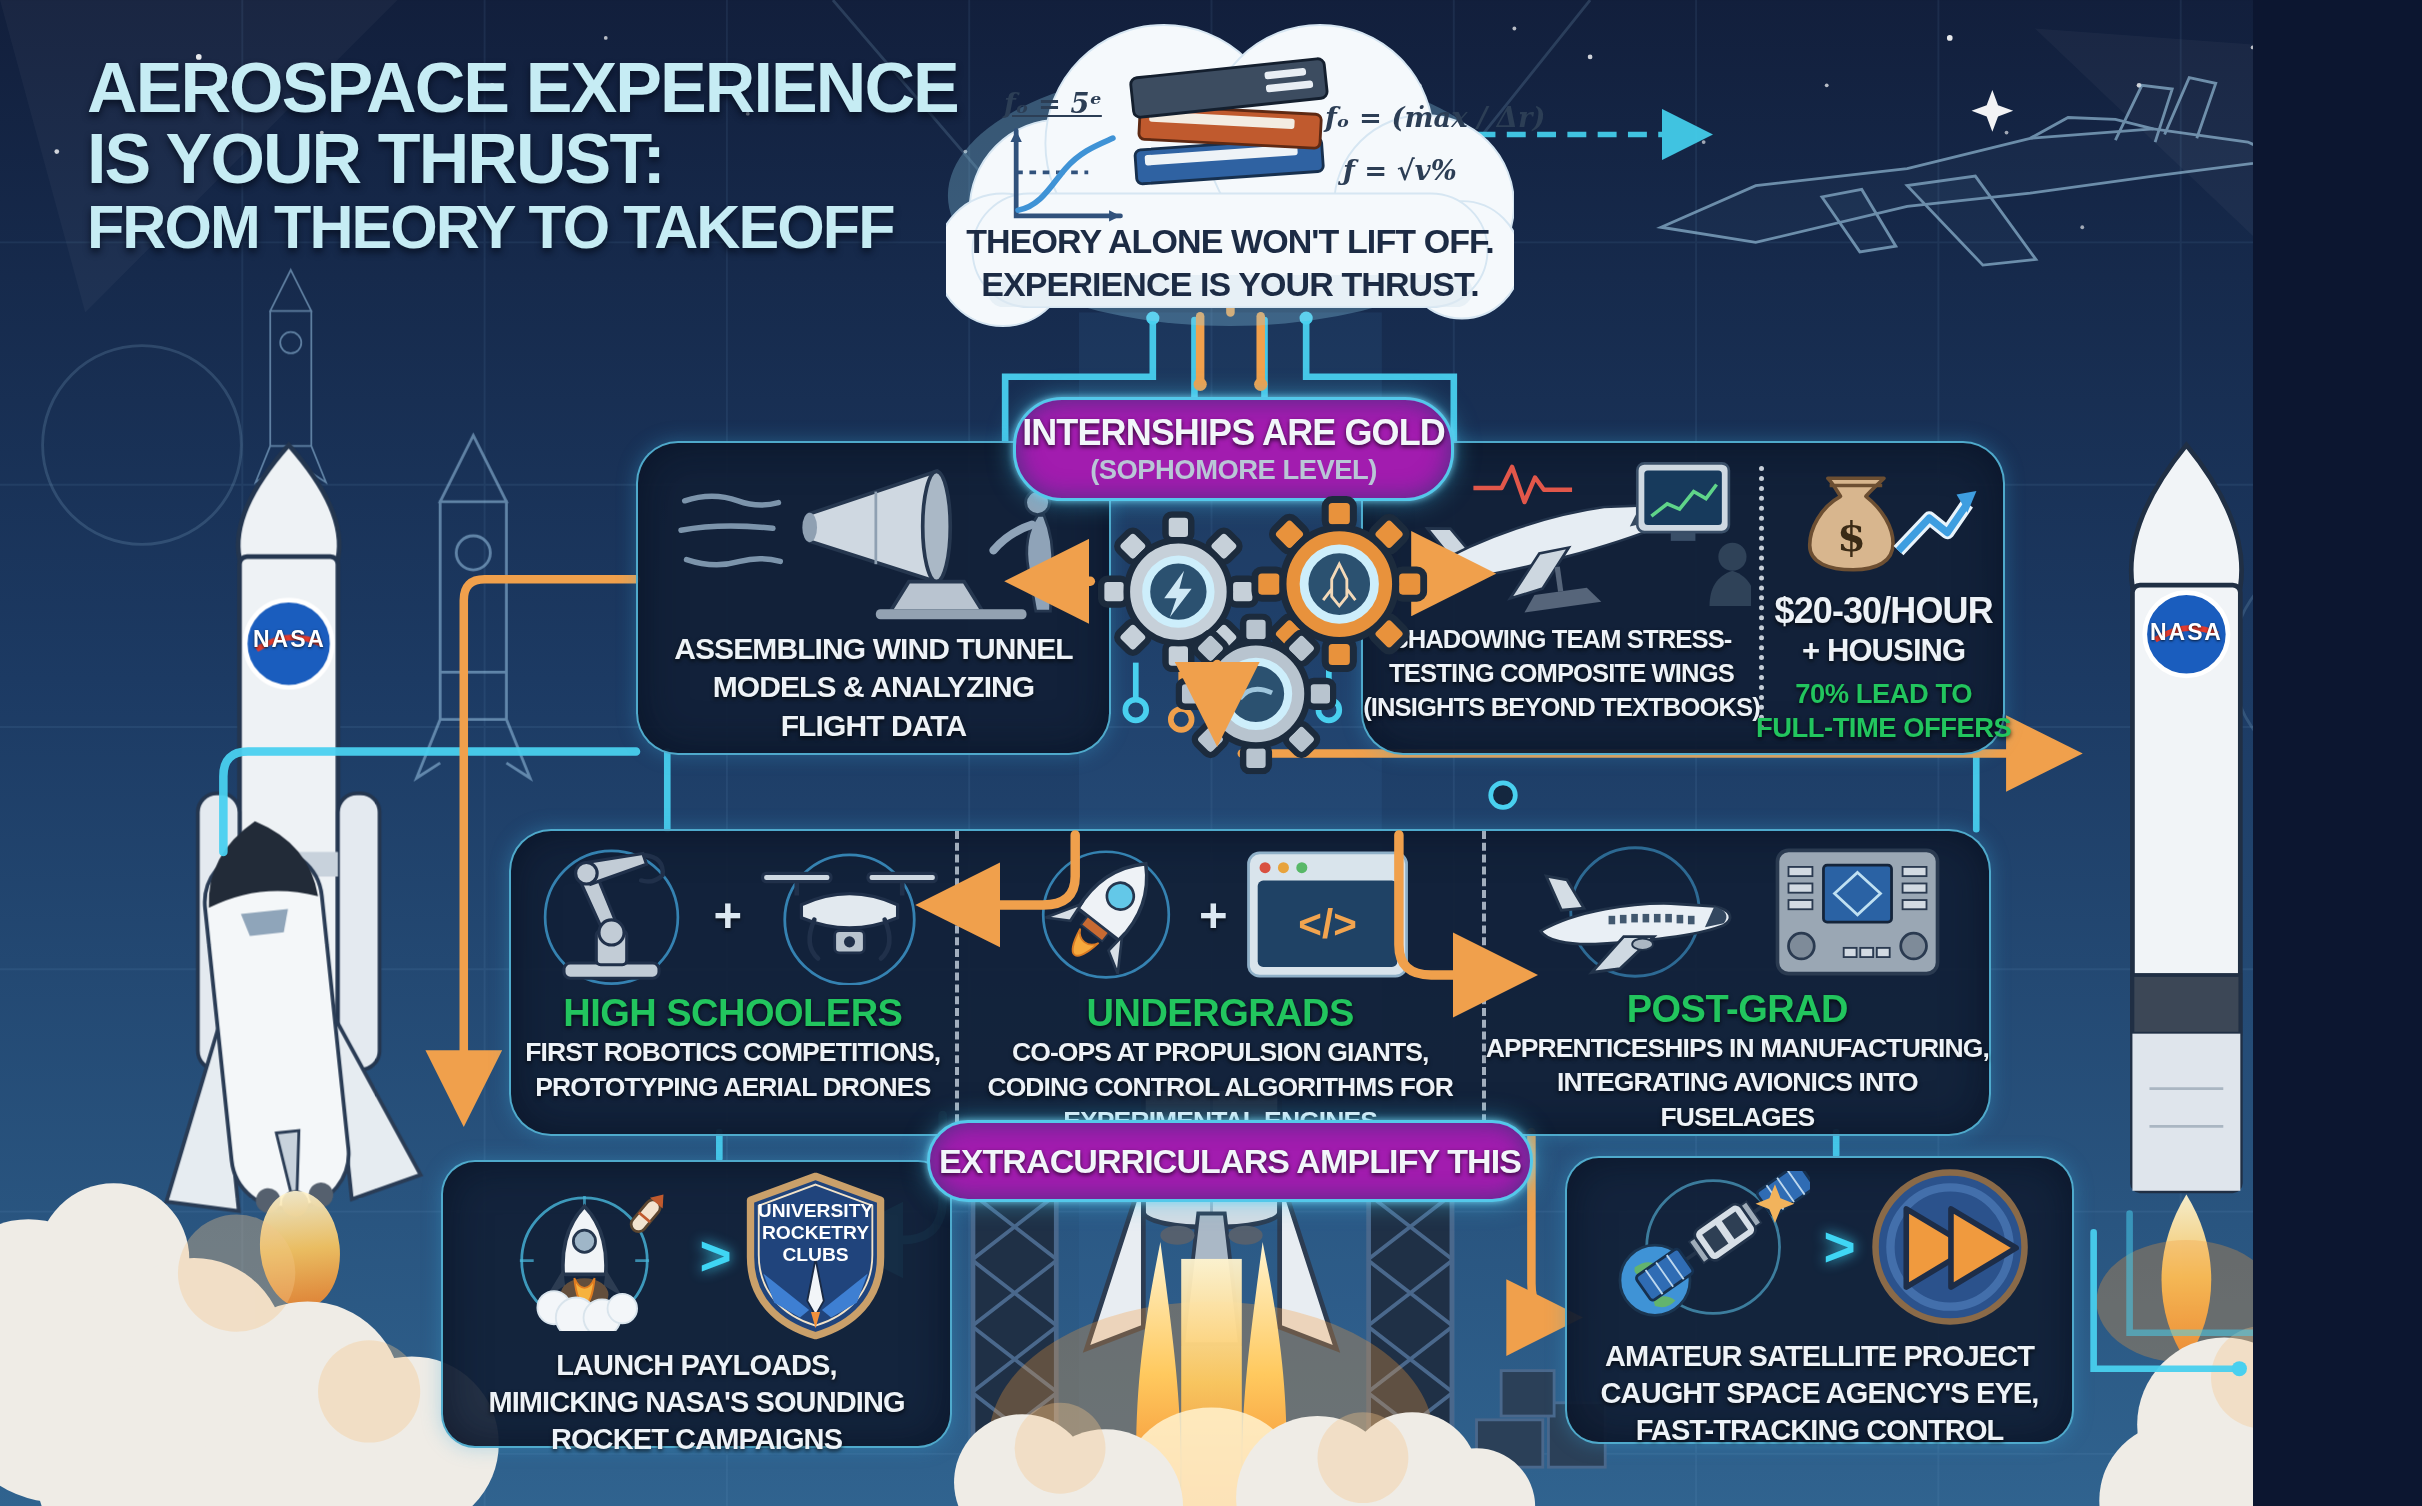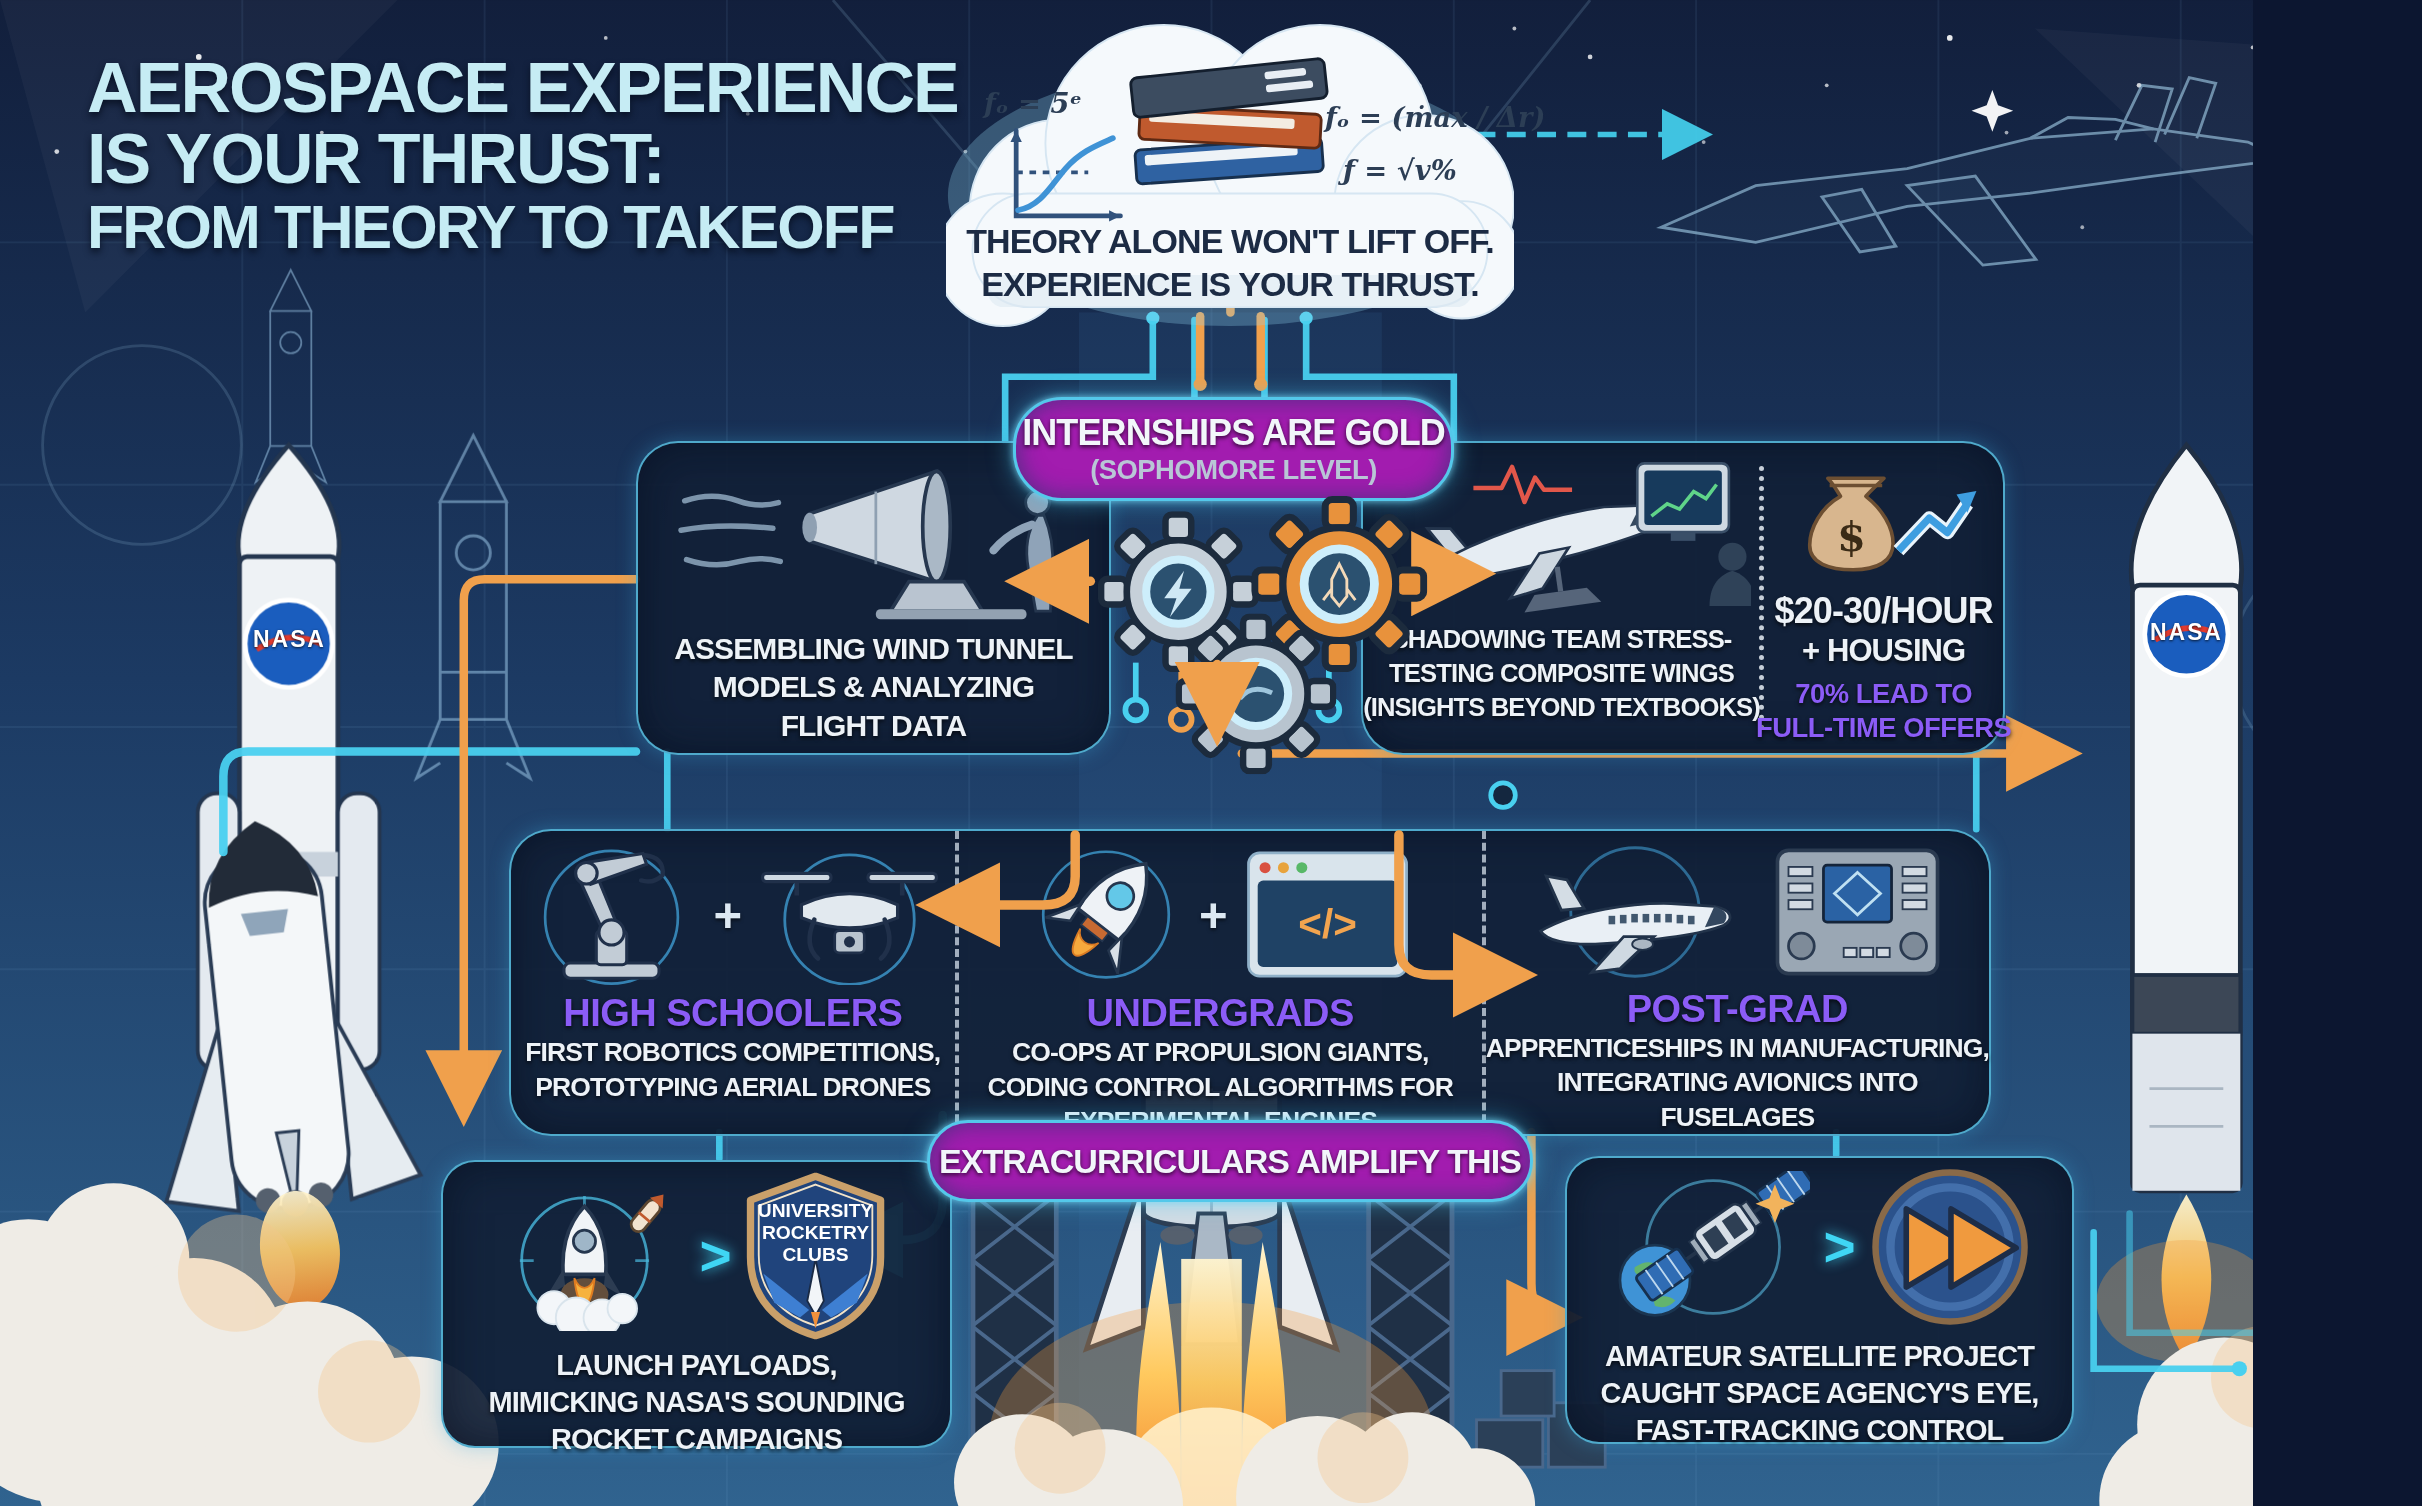--- a/index.html
+++ b/index.html
@@ -23,21 +23,21 @@
           box-shadow:0 0 24.6px rgba(70,200,240,.55),0 0 7.6px rgba(140,225,250,.8),inset 0 0 23px rgba(20,60,100,.6);
           display:flex;flex-direction:column;align-items:center;justify-content:center;text-align:center;}
   .banner .b-main{font-size:36px;letter-spacing:-0.9px;color:#f2f6fa;text-shadow:0 1.9px 4.7px rgba(0,0,0,.7);white-space:nowrap;}
   .banner .b-sub{font-size:27.4px;color:#b9c6d6;letter-spacing:-0.5px;white-space:nowrap;}
   
   .panel{background:rgba(17,31,54,.92);border:2.8px solid rgba(95,205,240,.8);border-radius:42px;z-index:3;
          box-shadow:0 0 19px rgba(60,170,220,.35),inset 0 0 44px rgba(6,14,30,.65);}
   .cap{ text-align:center;text-shadow:0 1.9px 4.7px rgba(0,0,0,.75);}
   .cap div{white-space:nowrap;}
   .white-cap{color:#edf2f7;}
-  .cyan-h{color:#8b5cf6;text-shadow:0 1.9px 4.7px rgba(0,0,0,.75);}
+  .cyan-h{color:#22c55e;text-shadow:0 1.9px 4.7px rgba(0,0,0,.75);}
   .flexcol{display:flex;flex-direction:column;align-items:center;}
   .iconrow{display:flex;align-items:center;justify-content:center;gap:15px;}
   .plus{font-size:49px;color:#dce8f2;text-shadow:0 1.9px 3.8px rgba(0,0,0,.6);}
   .chev{font-size:55px;color:#3fd6f4;text-shadow:0 0 13.2px rgba(63,214,244,.9);}
   
   .ir-divider{position:absolute;left:396px;top:23px;bottom:23px;border-left:5.7px dotted rgba(232,239,246,.85);}
   
   .opp{display:flex;flex-direction:row;align-items:stretch;}
   .opp .col{flex:1 1 auto;display:flex;flex-direction:column;align-items:center;padding-top:9.5px;}
   .opp .c1{width:30.2%;}
@@ -306,21 +306,21 @@
       <g transform="rotate(3 107 100)">
         <rect x="12" y="80" width="192" height="36" rx="6" fill="#c05a2e" stroke="#5e2913" stroke-width="3"></rect>
         <rect x="22" y="86" width="154" height="11" rx="3" fill="#f3ece2"></rect>
       </g>
       <g transform="rotate(-6 107 58)">
         <rect x="4" y="36" width="206" height="42" rx="7" fill="#3c4c60" stroke="#141f2e" stroke-width="3"></rect>
         <rect x="146" y="44" width="44" height="8" rx="3" fill="#e8eef4"></rect>
         <rect x="146" y="58" width="50" height="8" rx="3" fill="#e8eef4"></rect>
       </g>
     </svg>
-    <div class="abs formula" style="left:38px;top:81px;">fₒ = 5ᵉ</div>
+    <div class="abs formula" style="left:58px;top:81px;text-decoration:underline;">fₒ = 5ᵉ</div>
     <div class="abs formula" style="left:379px;top:95px;">fₒ = (ṁax / Δr)</div>
     <div class="abs formula" style="left:397px;top:148px;">ƒ = √v%</div>
     <div class="abs ccap" style="top:216px;">THEORY ALONE WON'T LIFT OFF.</div>
     <div class="abs ccap" style="top:259px;">EXPERIENCE IS YOUR THRUST.</div>
   </div>
 
   <div class="abs banner" style="left:1013px;top:397px;width:435px;height:98px;">
     <div class="b-main">INTERNSHIPS ARE GOLD</div>
     <div class="b-sub">(SOPHOMORE LEVEL)</div>
   </div>

